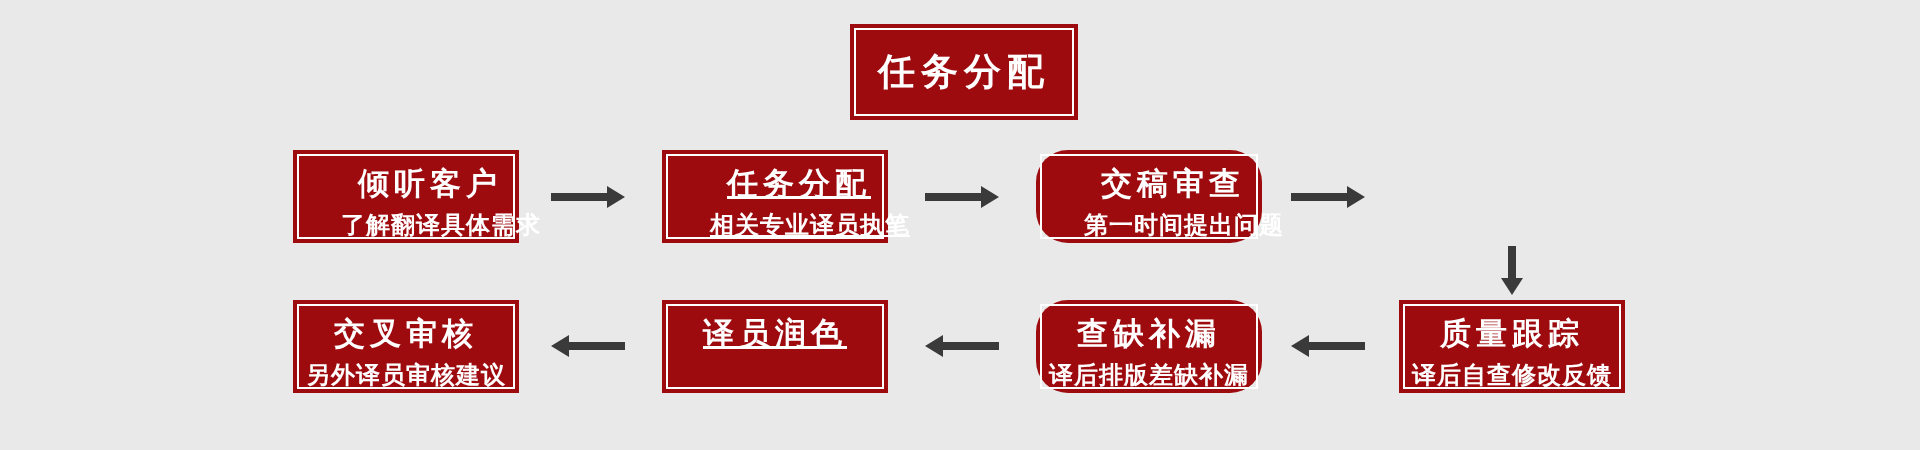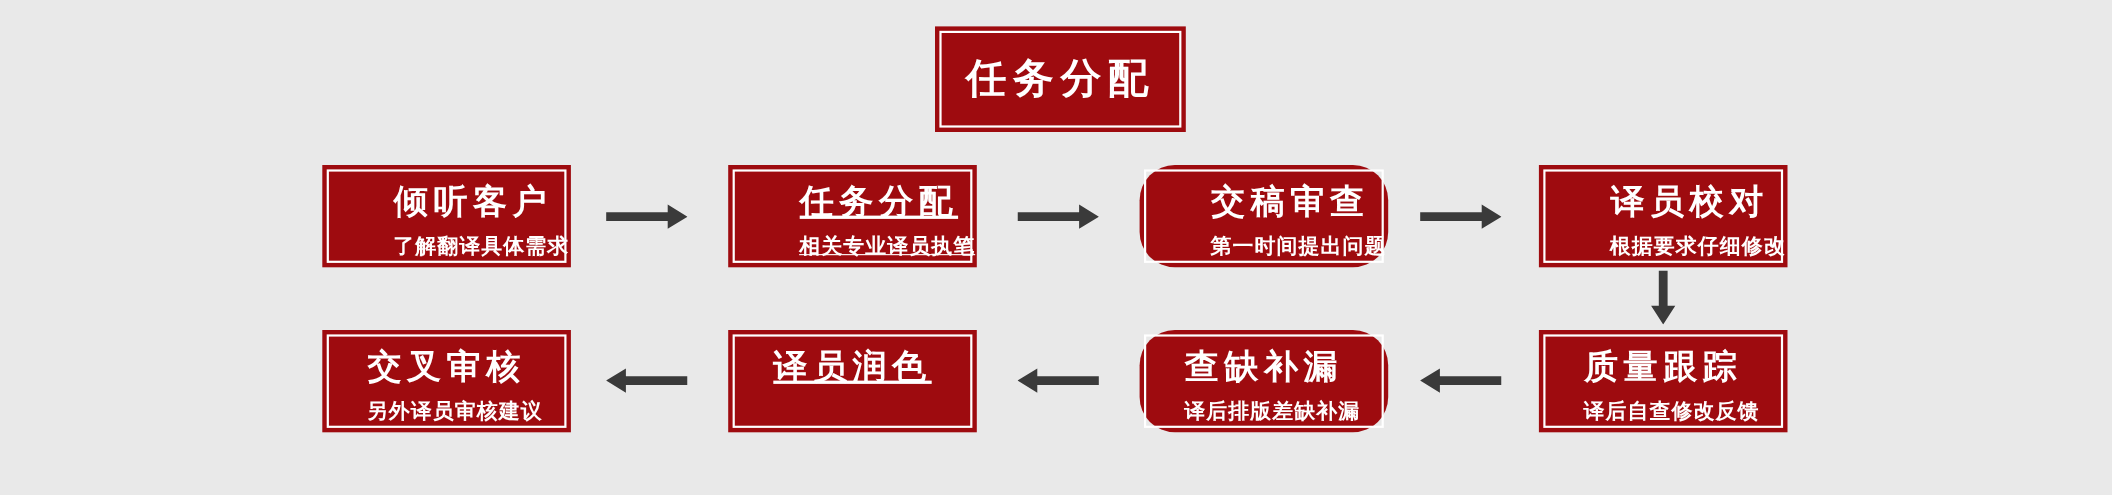--- a/index.html
+++ b/index.html
@@ -57,25 +57,24 @@
     height: 52px;
     line-height: 48px;
     font-size: 31px;
     font-weight: bold;
     letter-spacing: 5px;
     white-space: nowrap;
   }
   .box-subtitle {
     height: 31px;
     line-height: 26px;
-    font-size: 19px;
+    font-size: 24px;
     font-weight: bold;
     letter-spacing: 1px;
     white-space: nowrap;
-    margin-left: 15px;
   }
   .arrow {
     position: absolute;
   }
   .arrow-h { width: 74px; height: 26px; }
   .arrow-v { width: 26px; height: 49px; }
   .ar1 { left: 551px;  top: 184px; }
   .ar2 { left: 925px;  top: 184px; }
   .ar3 { left: 1291px; top: 184px; }
   .al1 { left: 551px;  top: 333px; }
@@ -96,24 +95,20 @@
     <div class="box-heading">倾听客户</div>
     <div class="box-subtitle">了解翻译具体需求</div>
   </div>
   <div class="red-box flow-box row1 col2">
     <div class="box-heading">任务分配</div>
     <div class="box-subtitle">相关专业译员执笔</div>
   </div>
   <div class="red-box flow-box row1 col3">
     <div class="box-heading">交稿审查</div>
     <div class="box-subtitle">第一时间提出问题</div>
-  </div>
-  <div class="red-box flow-box row1 col4">
-    <div class="box-heading">译员校对</div>
-    <div class="box-subtitle">根据要求仔细修改</div>
   </div>
 
   <div class="red-box flow-box row2 col4">
     <div class="box-heading">质量跟踪</div>
     <div class="box-subtitle">译后自查修改反馈</div>
   </div>
   <div class="red-box flow-box row2 col3">
     <div class="box-heading">查缺补漏</div>
     <div class="box-subtitle">译后排版差缺补漏</div>
   </div>

